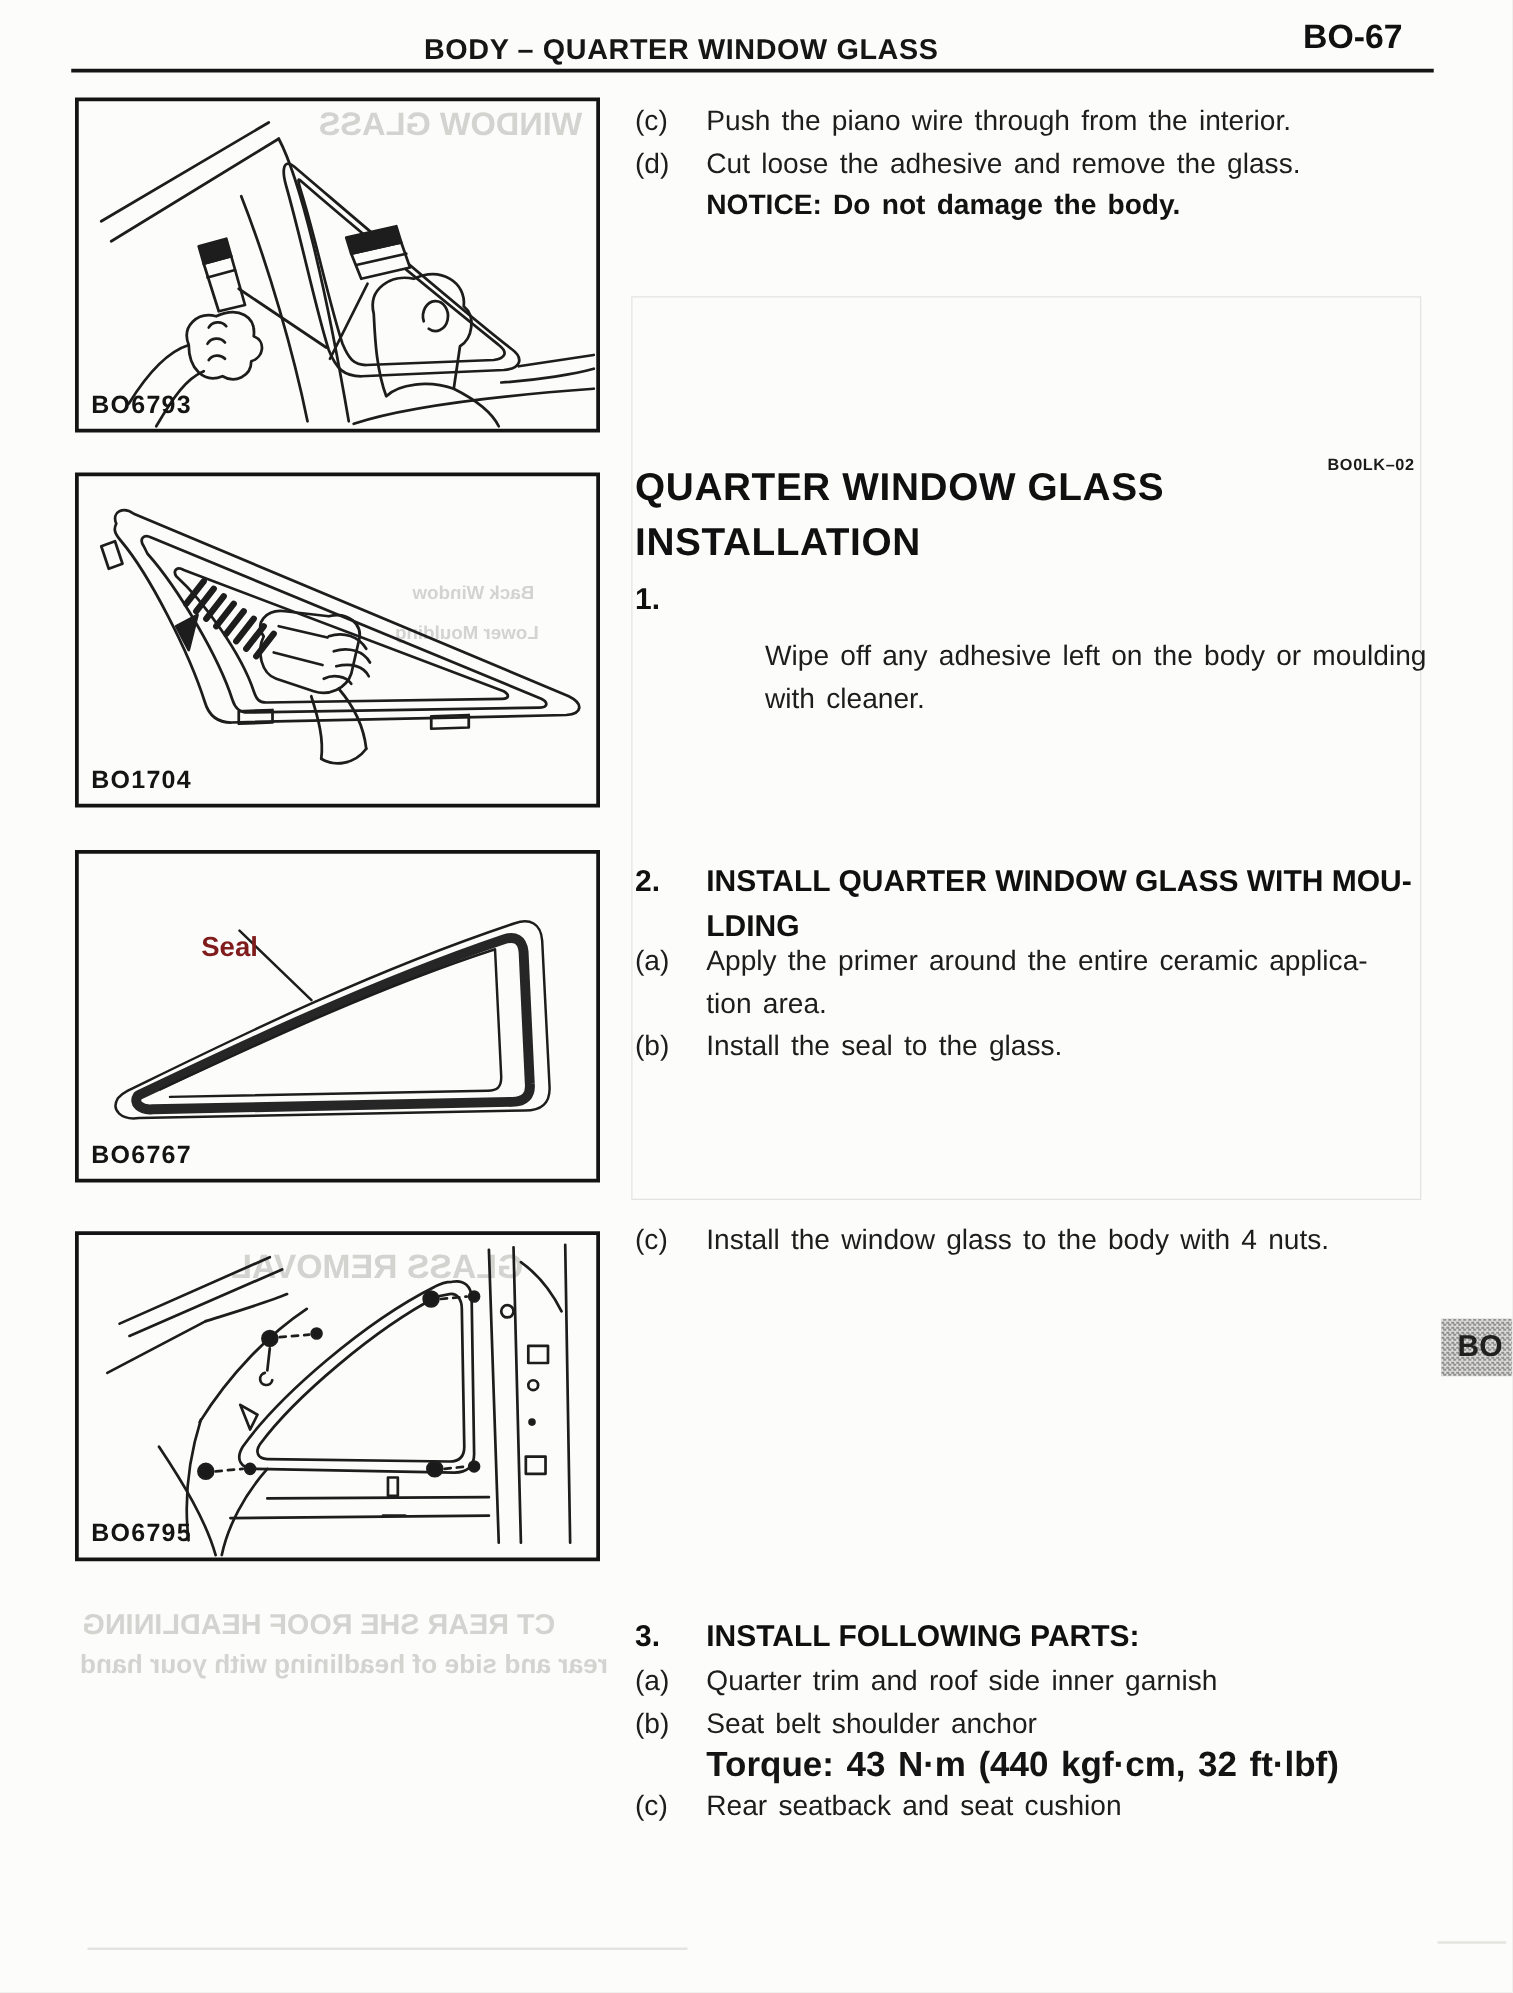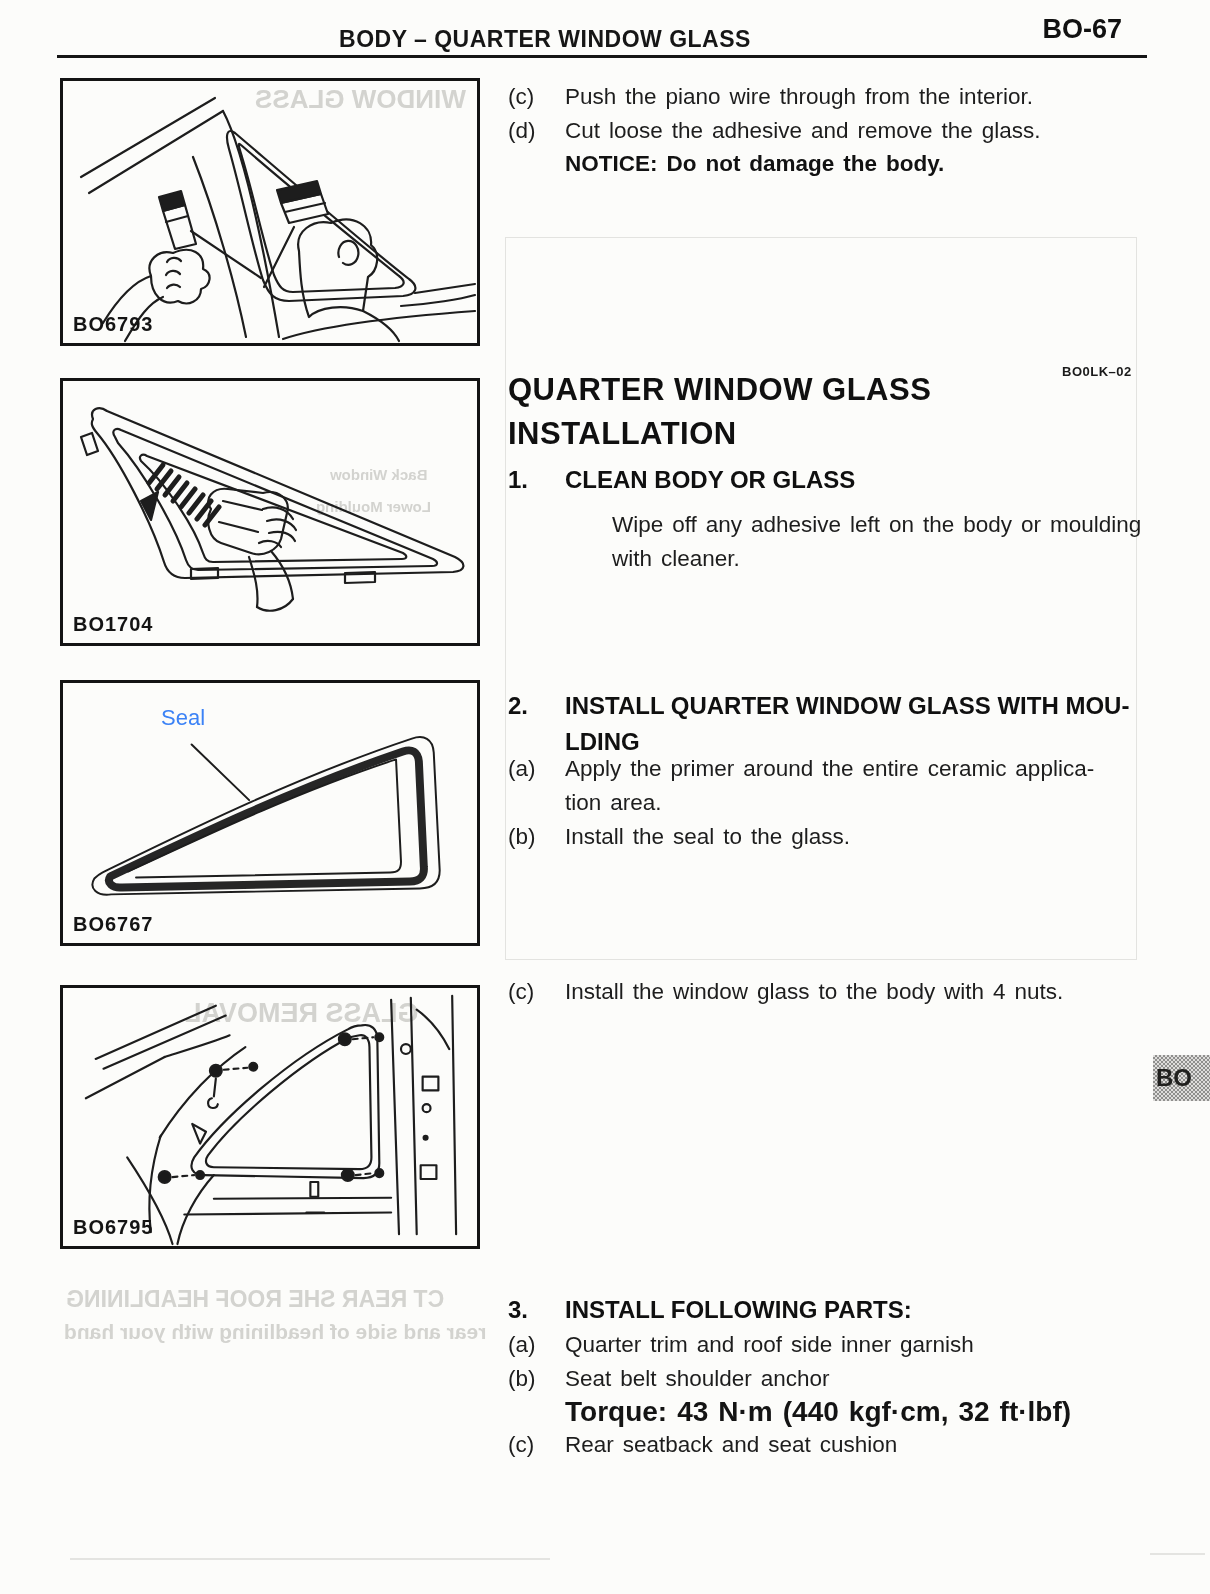--- a/index.html
+++ b/index.html
@@ -12,41 +12,41 @@
   
   .hdr-title { position:absolute; top:26px; left:0; right:120px; text-align:center;
     font-size:23px; font-weight:bold; letter-spacing:.5px; color:#161616; }
   .hdr-page  { position:absolute; top:14px; right:88px; font-size:27px; font-weight:bold; color:#111; }
   .hdr-rule  { position:absolute; top:55px; left:57px; width:1090px; height:3px; background:#151515; }
   
   .figure { position:absolute; left:60px; width:420px; border:3px solid #141414; z-index:2; background:transparent; }
   .figure svg { display:block; width:100%; height:100%; }
   .fig-code { position:absolute; left:10px; bottom:7px; font-size:20px; font-weight:bold;
     letter-spacing:1px; color:#141414; }
-  .fig-callout { position:absolute; font-size:22px; font-weight:normal; color:#3b82f6; }
+  .fig-callout { position:absolute; font-size:22px; font-weight:bold; color:#7f1d1d;margin-top:40px; }
   
   .tblock { position:absolute; left:508px; width:648px; display:flex; font-size:22.5px;
     line-height:34px; word-spacing:.12em; color:#1d1d1d; }
   .tblock .lbl { flex:0 0 57px; }
   .tblock .txt { flex:1; }
   .bold { font-weight:bold; color:#121212; }
   .preline { white-space:pre-line; }
   .doc-code { position:absolute; left:1062px; top:364px; font-size:13px; font-weight:bold;
     letter-spacing:.5px; color:#1a1a1a; }
   .sec-title { position:absolute; left:508px; top:368px; font-size:31px; line-height:44px;
     font-weight:bold; color:#101010; letter-spacing:.5px; }
   .step-head { position:absolute; left:508px; width:660px; display:flex; font-size:24px;
     line-height:36px; font-weight:bold; color:#101010; }
   .step-head .num { flex:0 0 57px; }
   .torque { position:absolute; left:565px; font-size:28px; font-weight:bold; color:#141414; word-spacing:.08em; }
   
   .bo-tab { position:absolute; left:1153px; top:1055px; width:57px; height:46px;
     background:repeating-conic-gradient(#8f8f8d 0% 25%, #dedddb 0% 50%);
     background-size:4px 4px; display:flex; align-items:center; justify-content:flex-end;
-    padding-right:18px; font-size:24px; font-weight:bold; color:#20201e; z-index:3; }
+    padding-right:8px; font-size:24px; font-weight:bold; color:#20201e; z-index:3; }
   
   .ghost { position:absolute; transform:scaleX(-1); color:#c9c9c5; opacity:.8;
     filter:blur(.5px); font-weight:bold; white-space:nowrap; z-index:1; }
   .ghost-box { position:absolute; left:505px; top:237px; width:632px; height:723px;
     border:1px solid #e3e3e0; z-index:0; }
   .smudge { position:absolute; height:2px; background:#e4e4e1; z-index:0; }
 </style>
 </head>
 <body>
 
@@ -150,21 +150,20 @@
     </svg>
     <span class="fig-code">BO1704</span>
   </div>
 
   <div class="doc-code">BO0LK–02</div>
   <div class="sec-title preline">QUARTER WINDOW GLASS
 INSTALLATION</div>
 
   <div class="step-head" style="top:462px;">
     <span class="num">1.</span>
-    <span>CLEAN BODY OR GLASS</span>
   </div>
   <div class="tblock preline" style="top:508px; left:565px; width:591px;margin-left:47px;">
     <span class="txt">Wipe off any adhesive left on the body or moulding
 with cleaner.</span>
   </div>
 
   <div class="figure" style="top:680px; height:266px;">
     <svg viewBox="0 0 414 262" fill="none" stroke="#1d1d1d" stroke-width="2" stroke-linecap="round" stroke-linejoin="round">
       <path d="M30,197 C24,207 33,215 47,213 L358,207 C372,207 378,201 378,189 L372,70 C371,56 362,52 350,56 C230,96 118,152 38,191 C34,193 32,195 30,197 Z"></path>
       <path d="M46,195 C42,201 48,207 58,206 L348,200 C358,200 363,195 362,185 L357,79 C356,69 350,66 341,69 C235,105 128,156 46,195 Z" stroke-width="8" stroke="#262626"></path>

